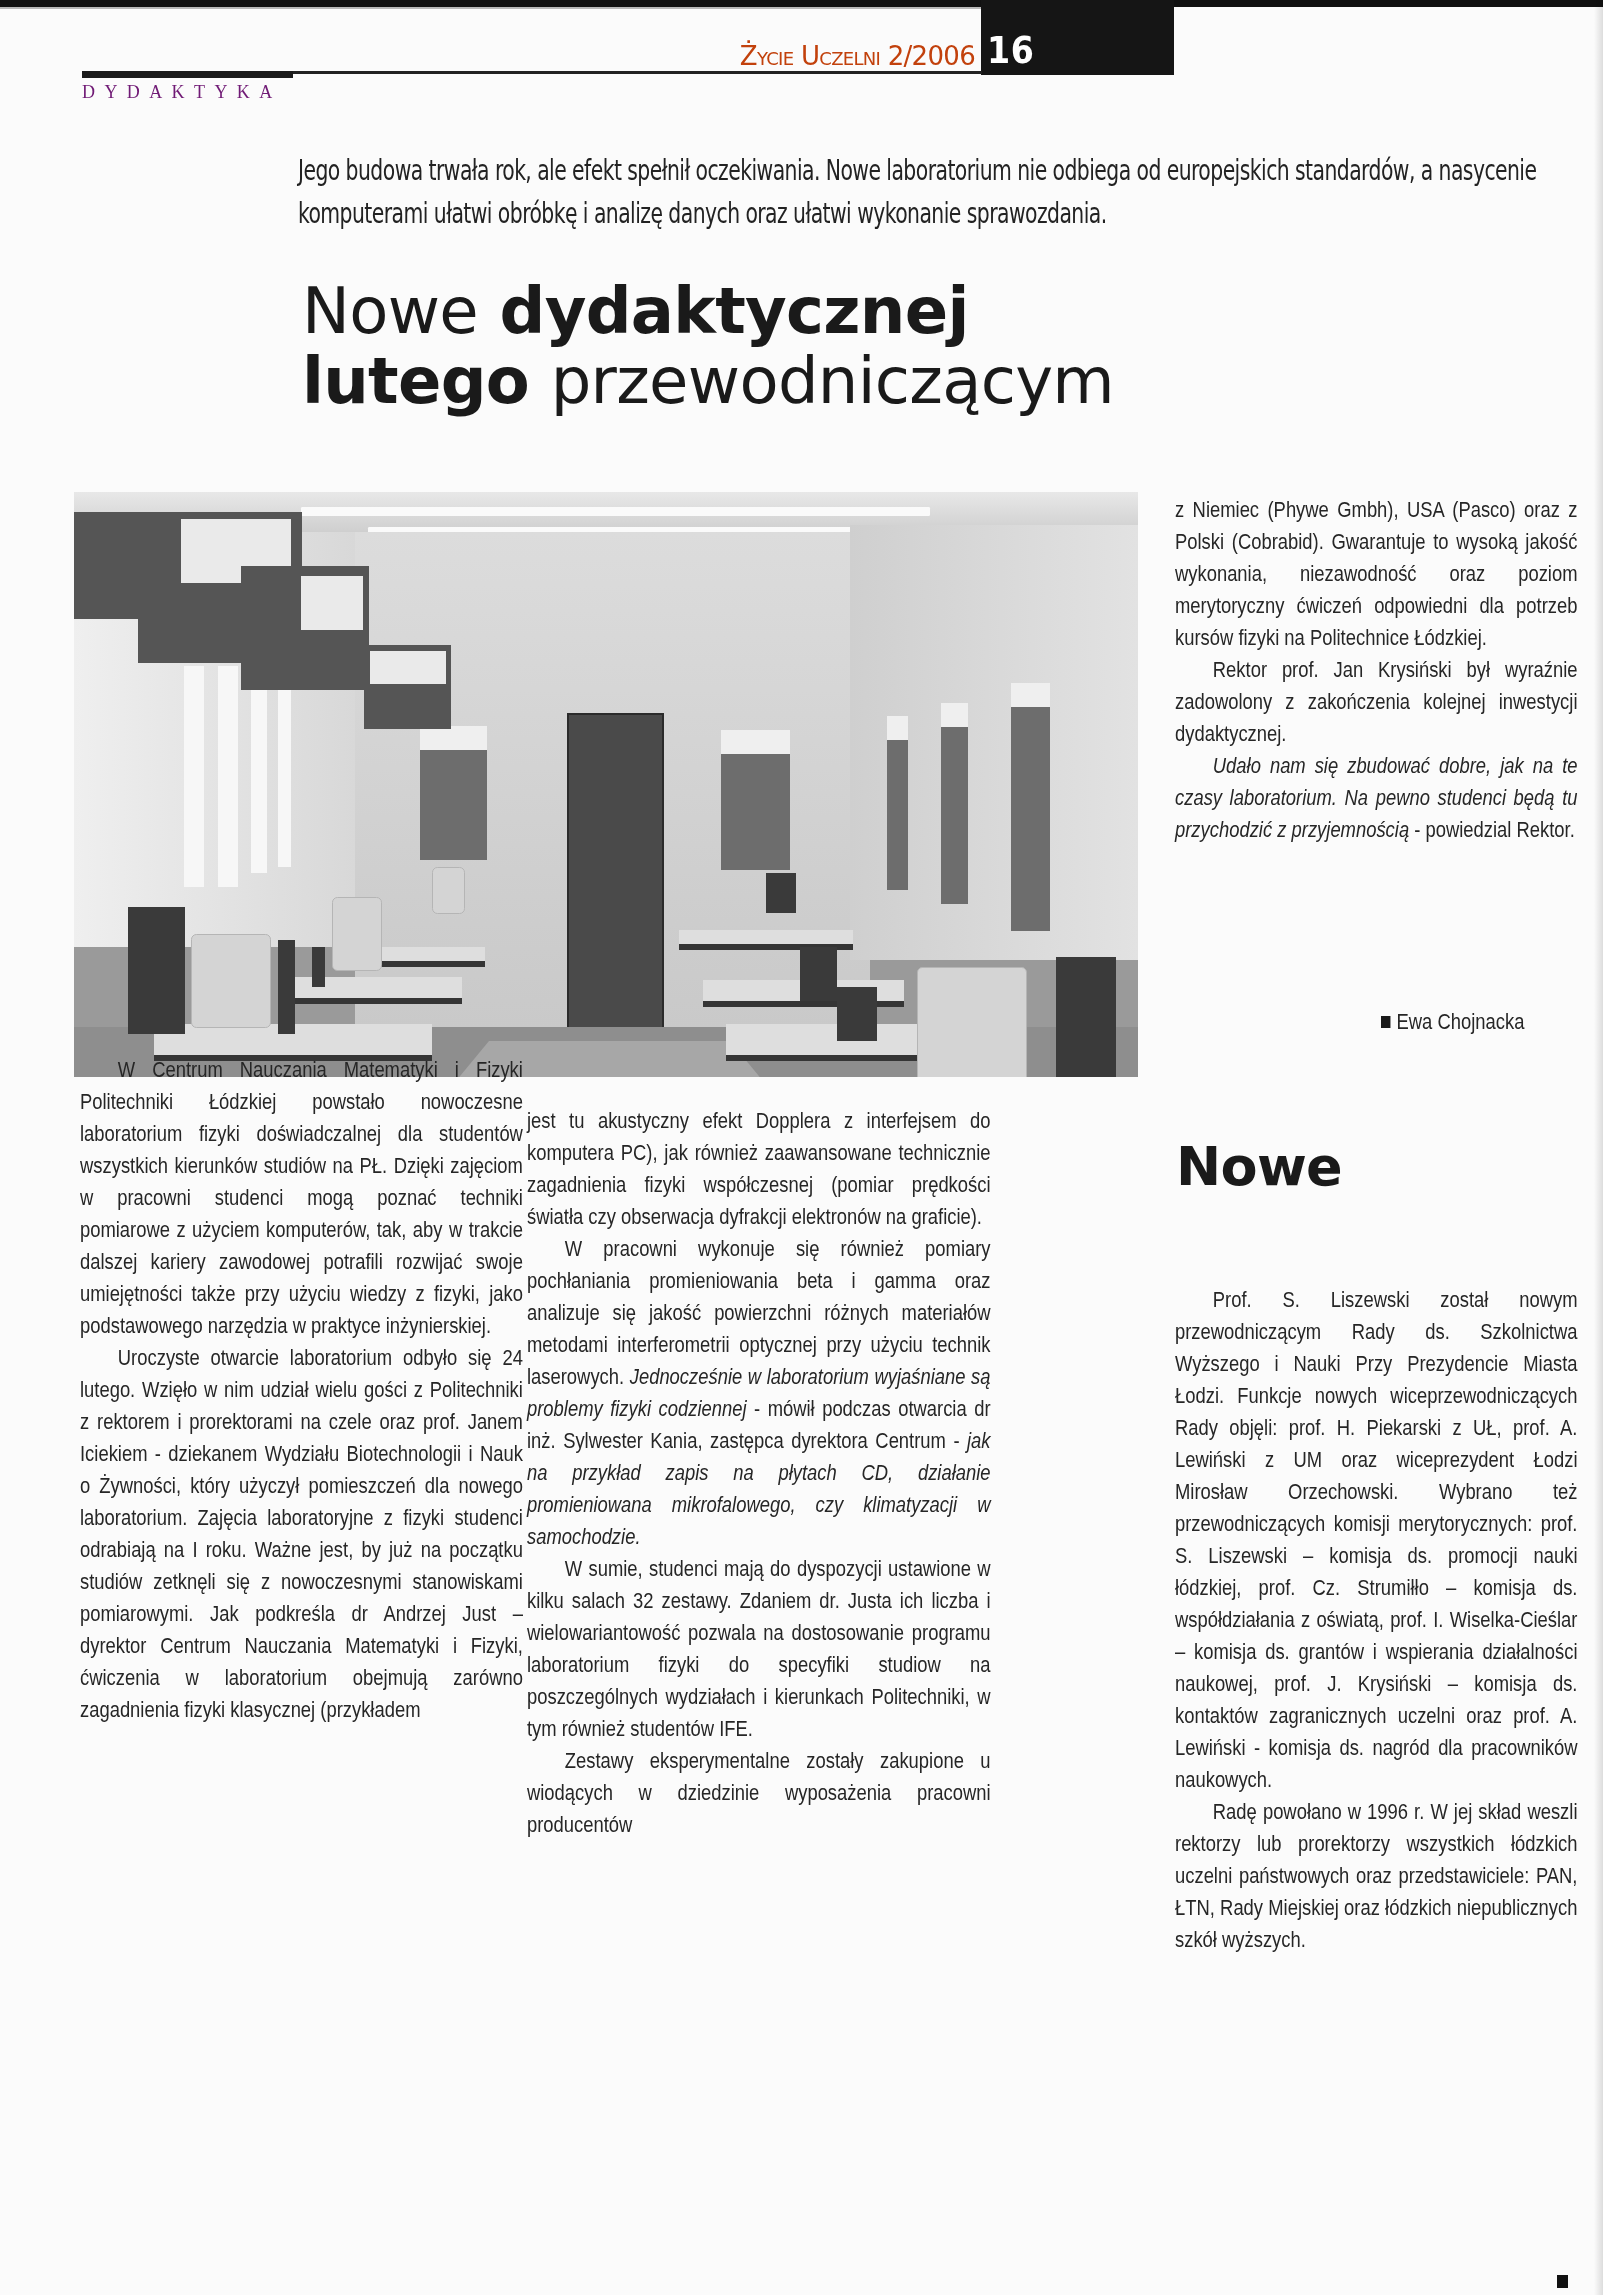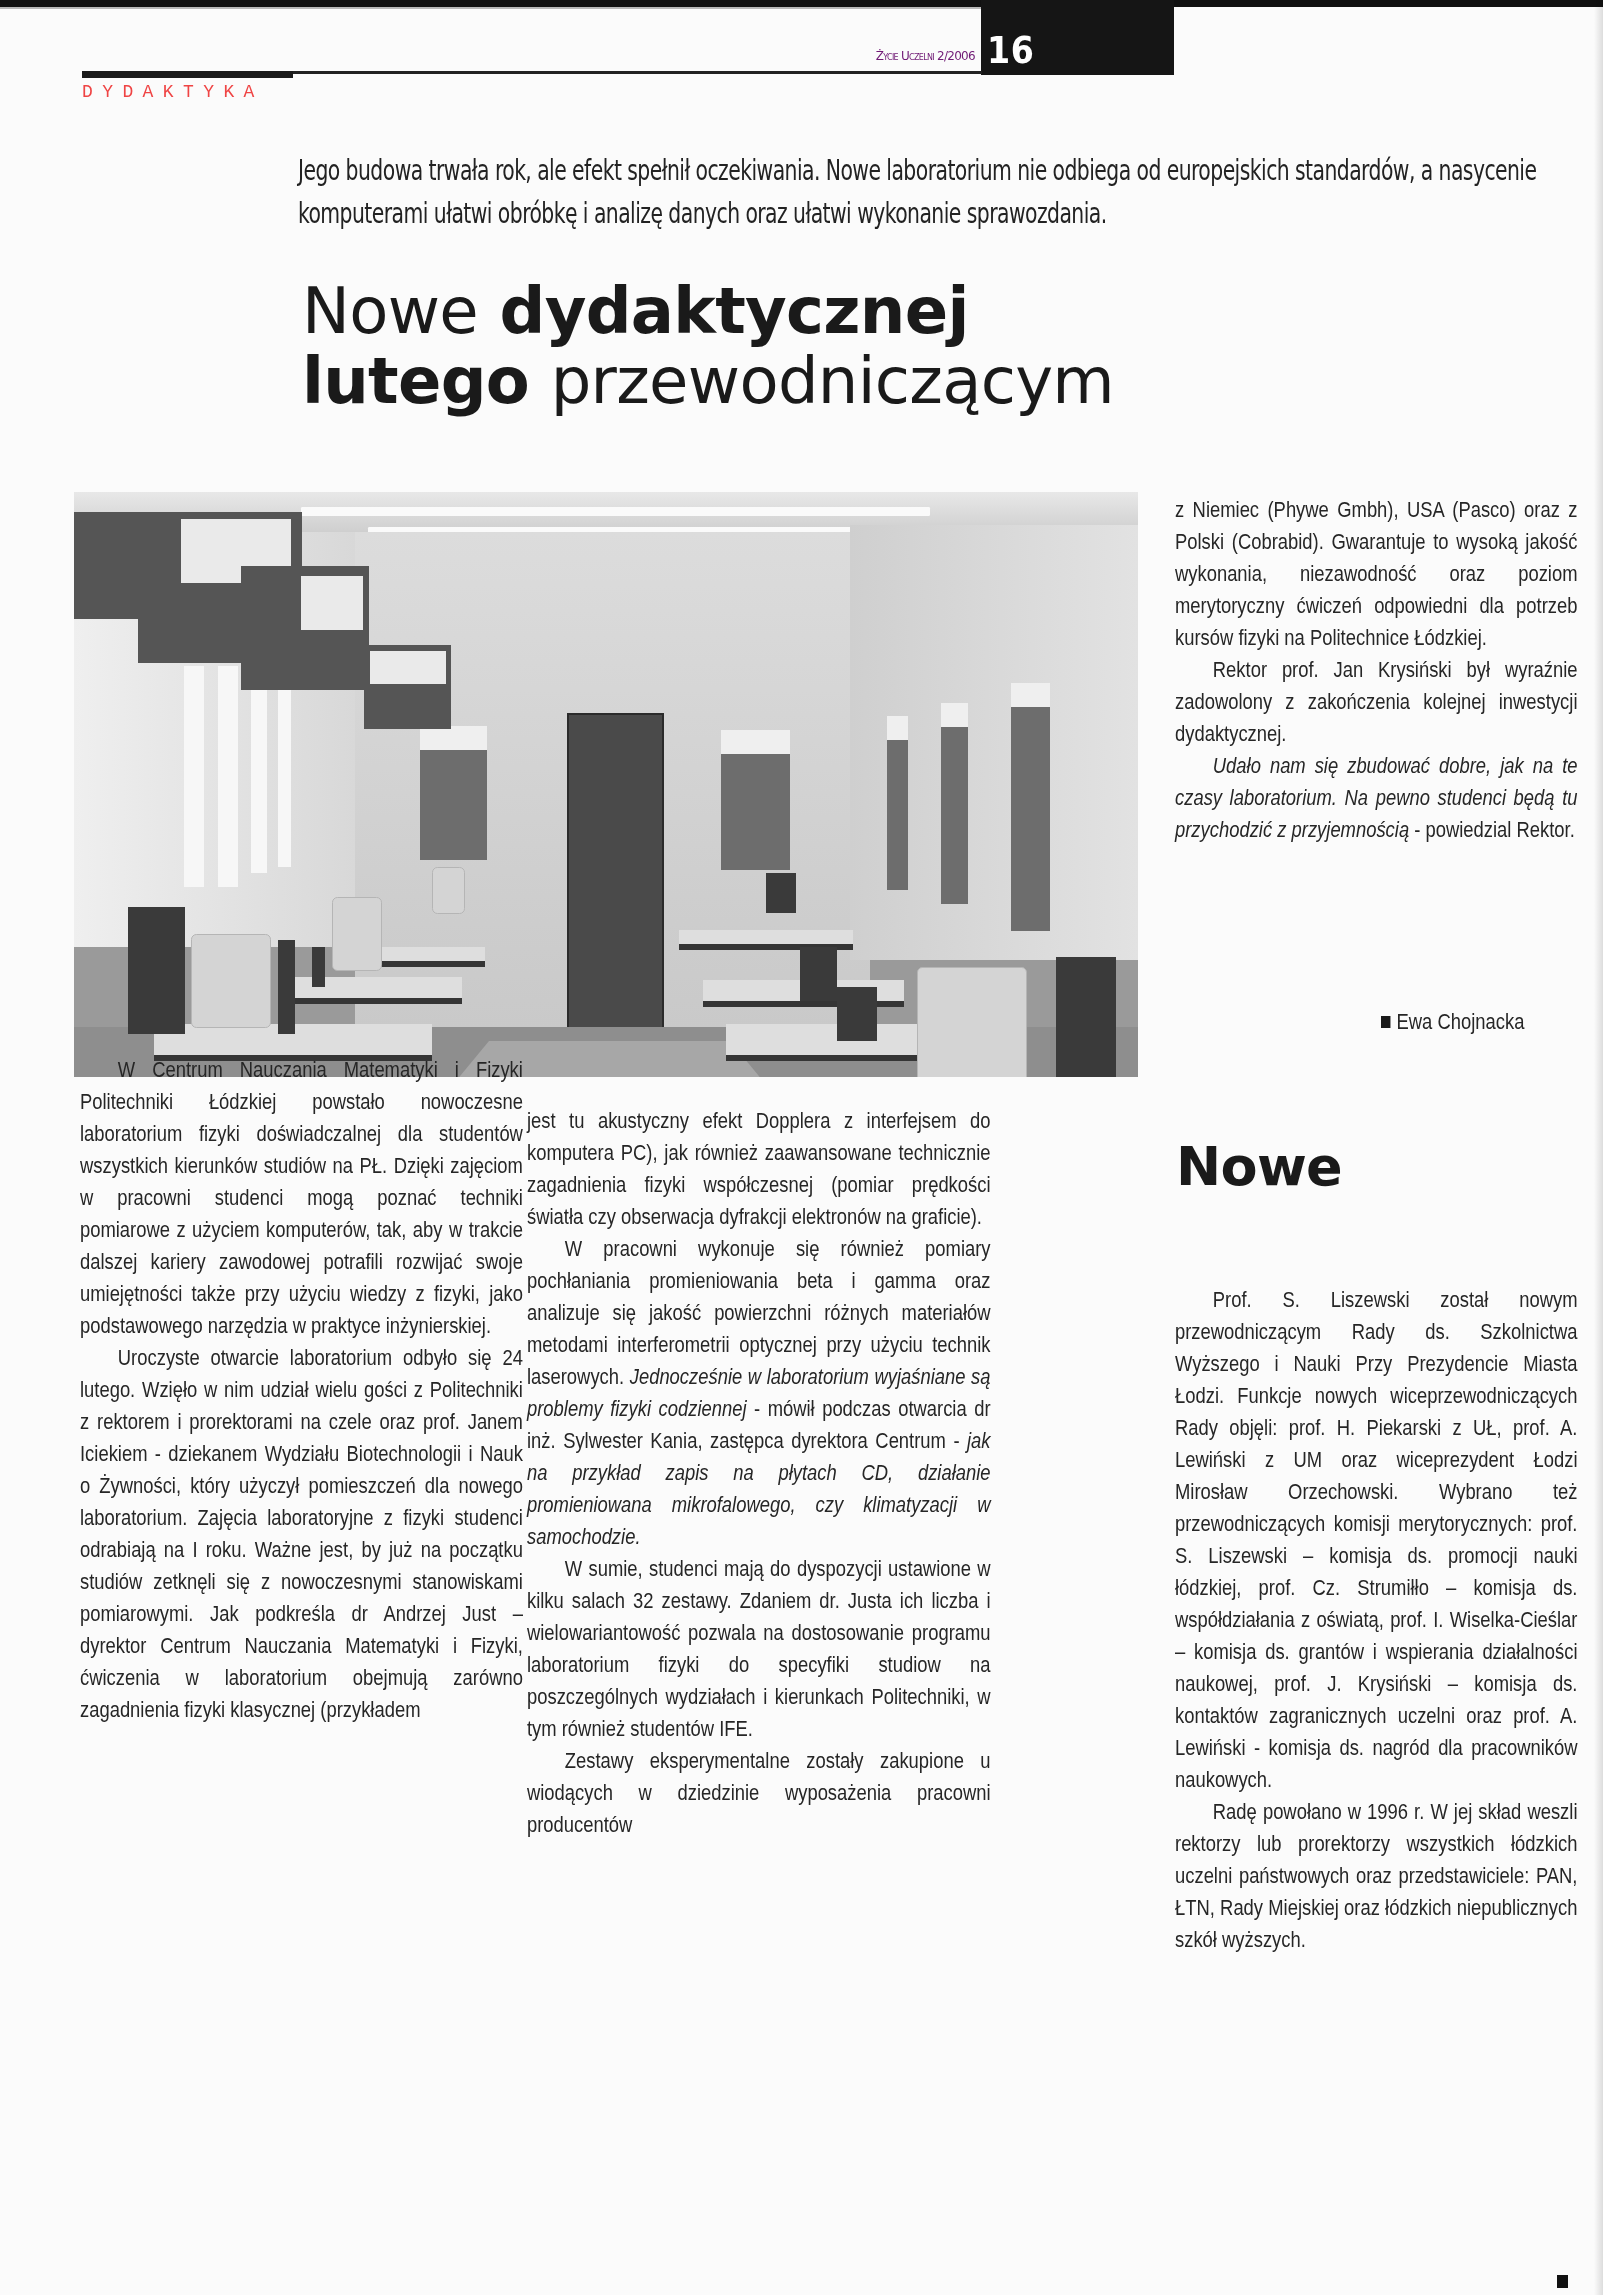--- a/index.html
+++ b/index.html
@@ -4,24 +4,24 @@
 <style>
   * { box-sizing: border-box; margin: 0; padding: 0; }
   html, body { width: 1603px; height: 2295px; background: #fbfbfb; overflow: hidden; }
   body { position: relative; font-family: "Liberation Sans", "DejaVu Sans", sans-serif; color: #262626; }
 
   
   .top-band { position: absolute; left: 0; top: 0; width: 1603px; height: 6.7px; background: #111; }
   .top-band-shade { position: absolute; left: 0; top: 6.7px; width: 983px; height: 2.7px; background: #777; opacity: .5; }
   .page-box { position: absolute; left: 981px; top: 0; width: 193px; height: 75px; background: #151515; }
   .page-number { position: absolute; left: 987px; top: 31px; font-family: "DejaVu Sans", sans-serif; font-weight: bold; font-size: 37px; line-height: 40px; color: #fff; letter-spacing: 0.7px; transform: scaleX(0.9); transform-origin: left; }
-  .journal { position: absolute; right: 628px; top: 44px; font-family: "DejaVu Sans", sans-serif; font-size: 12px; line-height: 24px; color: #701a75; letter-spacing: -0.7px; }
+  .journal { position: absolute; right: 628px; top: 44px; font-family: "DejaVu Sans", sans-serif; font-size: 26px; line-height: 24px; color: #c2410c; letter-spacing: -0.7px; }
   .header-rule { position: absolute; left: 82px; top: 71px; width: 900px; height: 2.7px; background: #222; }
   .header-rule-thick { position: absolute; left: 82px; top: 71px; width: 211px; height: 7.4px; background: #1a1a1a; }
-  .section-label { position: absolute; left: 82px; top: 82px; font-family: Liberation Mono, monospace; font-size: 18px; letter-spacing: 9.4px; color: #ef4444; }
+  .section-label { position: absolute; left: 82px; top: 82px; font-family: Liberation Serif, serif; font-size: 18px; letter-spacing: 9.4px; color: #701a75; }
 
   
   .lead { position: absolute; left: 298px; top: 149px; width: 1271px; font-family: "DejaVu Sans Condensed", "DejaVu Sans", sans-serif; font-size: 29px; line-height: 43px; color: #222; transform: scaleX(0.78); transform-origin: left top; width: 1619px; letter-spacing: -0.7px; }
 
   
   .title { position: absolute; left: 302px; top: 276px; font-family: "DejaVu Sans", sans-serif; font-size: 64px; line-height: 70px; color: #1a1a1a; letter-spacing: -0.7px; }
   .title .light { font-weight: normal; }
   .title .bold { font-weight: bold; }
 
   

